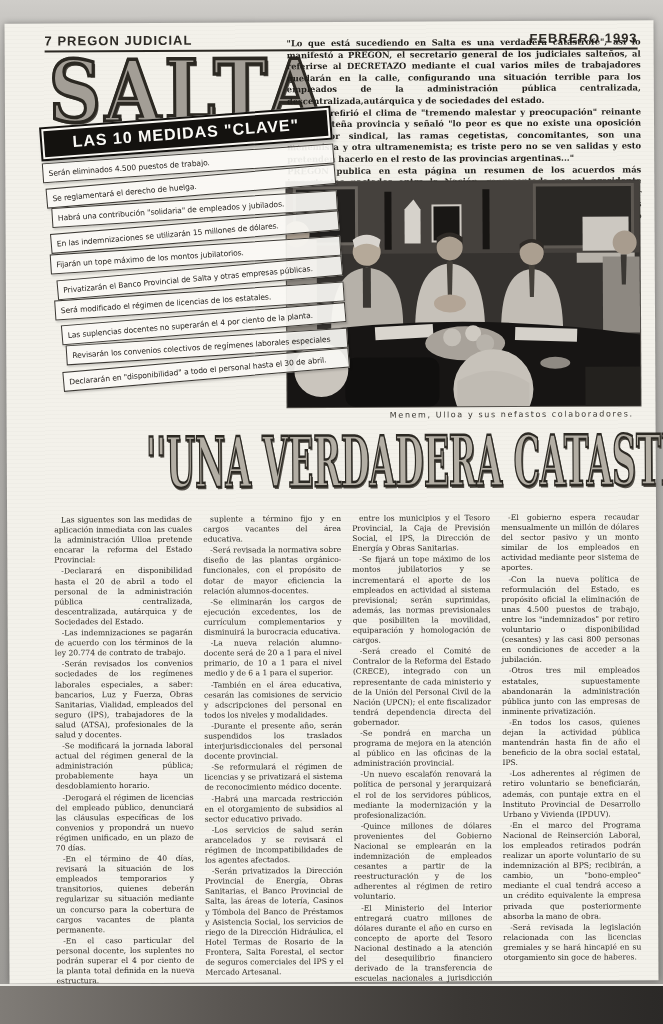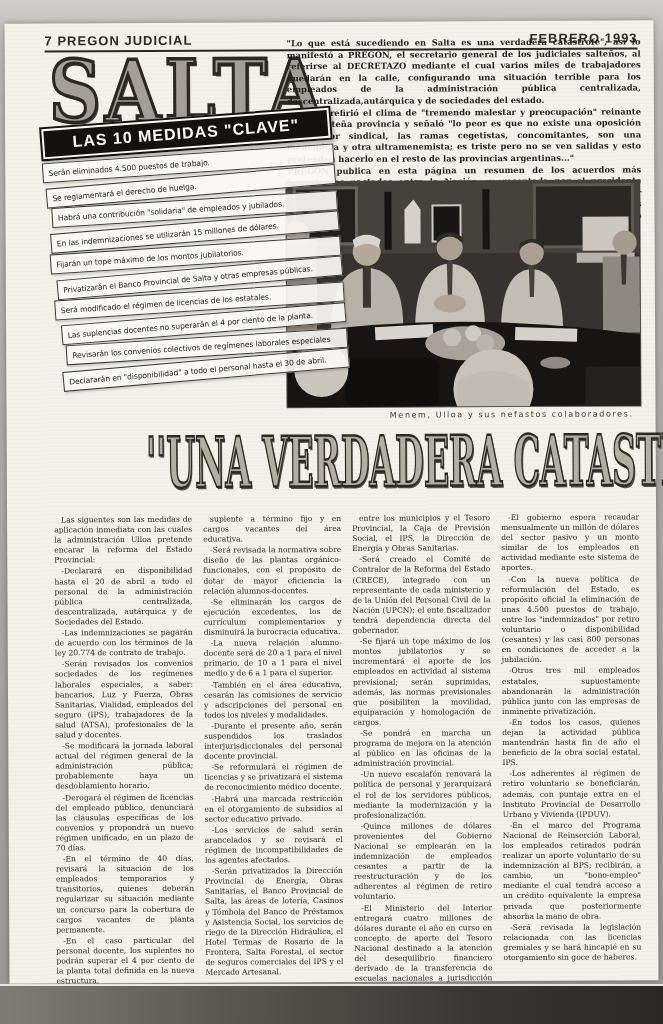--- a/index.html
+++ b/index.html
@@ -183,30 +183,30 @@
         <p>-La nueva relación alumno-docente será de 20 a 1 para el nivel primario, de 10 a 1 para el nivel medio y de 6 a 1 para el superior.</p>
         <p>-También en el área educativa, cesarán las comisiones de servicio y adscripciones del personal en todos los niveles y modalidades.</p>
         <p>-Durante el presente año, serán suspendidos los traslados interjurisdiccionales del personal docente provincial.</p>
         <p>-Se reformulará el régimen de licencias y se privatizará el sistema de reconocimiento médico docente.</p>
         <p>-Habrá una marcada restricción en el otorgamiento de subsidios al sector educativo privado.</p>
         <p>-Los servicios de salud serán arancelados y se revisará el régimen de incompatibilidades de los agentes afectados.</p>
         <p>-Serán privatizados la Dirección Provincial de Energía, Obras Sanitarias, el Banco Provincial de Salta, las áreas de lotería, Casinos y Tómbola del Banco de Préstamos y Asistencia Social, los servicios de riego de la Dirección Hidráulica, el Hotel Termas de Rosario de la Frontera, Salta Forestal, el sector de seguros comerciales del IPS y el Mercado Artesanal.</p>
       </div>
       <div class="col">
         <p>entre los municipios y el Tesoro Provincial, la Caja de Previsión Social, el IPS, la Dirección de Energía y Obras Sanitarias.</p>
+        <p>-Se fijará un tope máximo de los montos jubilatorios y se incrementará el aporte de los empleados en actividad al sistema previsional; serán suprimidas, además, las normas previsionales que posibiliten la movilidad, equiparación y homologación de cargos.</p>
         <p>-Será creado el Comité de Contralor de la Reforma del Estado (CRECE), integrado con un representante de cada ministerio y de la Unión del Personal Civil de la Nación (UPCN); el ente fiscalizador tendrá dependencia directa del gobernador.</p>
-        <p>-Se fijará un tope máximo de los montos jubilatorios y se incrementará el aporte de los empleados en actividad al sistema previsional; serán suprimidas, además, las normas previsionales que posibiliten la movilidad, equiparación y homologación de cargos.</p>
         <p>-Se pondrá en marcha un programa de mejora en la atención al público en las oficinas de la administración provincial.</p>
         <p>-Un nuevo escalafón renovará la política de personal y jerarquizará el rol de los servidores públicos, mediante la modernización y la profesionalización.</p>
         <p>-Quince millones de dólares provenientes del Gobierno Nacional se emplearán en la indemnización de empleados cesantes a partir de la reestructuración y de los adherentes al régimen de retiro voluntario.</p>
         <p>-El Ministerio del Interior entregará cuatro millones de dólares durante el año en curso en concepto de aporte del Tesoro Nacional destinado a la atención del desequilibrio financiero derivado de la transferencia de escuelas nacionales a jurisdicción provincial.</p>
         <p>-Otros tres millones de dólares serán destinados a la puesta en marcha del Programa Nacional de Empleo en territorio salteño.</p>
       </div>
       <div class="col">
-        <p>-El gobierno espera recaudar mensualmente un millón de dólares del sector pasivo y un monto similar de los empleados en actividad mediante este sistema de aportes.</p>
+        <p>-El gobierno espera recaudar mensualmente un millón de dólares del sector pasivo y un monto similar de los empleados en actividad mediante peor sistema de aportes.</p>
         <p>-Con la nueva política de reformulación del Estado, es propósito oficial la eliminación de unas 4.500 puestos de trabajo, entre los "indemnizados" por retiro voluntario o disponibilidad (cesantes) y las casi 800 personas en condiciones de acceder a la jubilación.</p>
         <p>-Otros tres mil empleados estatales, supuestamente abandonarán la administración pública junto con las empresas de inminente privatización.</p>
         <p>-En todos los casos, quienes dejan la actividad pública mantendrán hasta fin de año el beneficio de la obra social estatal, IPS.</p>
         <p>-Los adherentes al régimen de retiro voluntario se beneficiarán, además, con puntaje extra en el Instituto Provincial de Desarrollo Urbano y Vivienda (IPDUV).</p>
         <p>-En el marco del Programa Nacional de Reinserción Laboral, los empleados retirados podrán realizar un aporte voluntario de su indemnización al BPS; recibirán, a cambio, un "bono-empleo" mediante el cual tendrá acceso a un crédito equivalente la empresa privada que posteriormente absorba la mano de obra.</p>
         <p>-Será revisada la legislación relacionada con las licencias gremiales y se hará hincapié en su otorgamiento sin goce de haberes.</p>
       </div>
     </div>
 
 </div>

